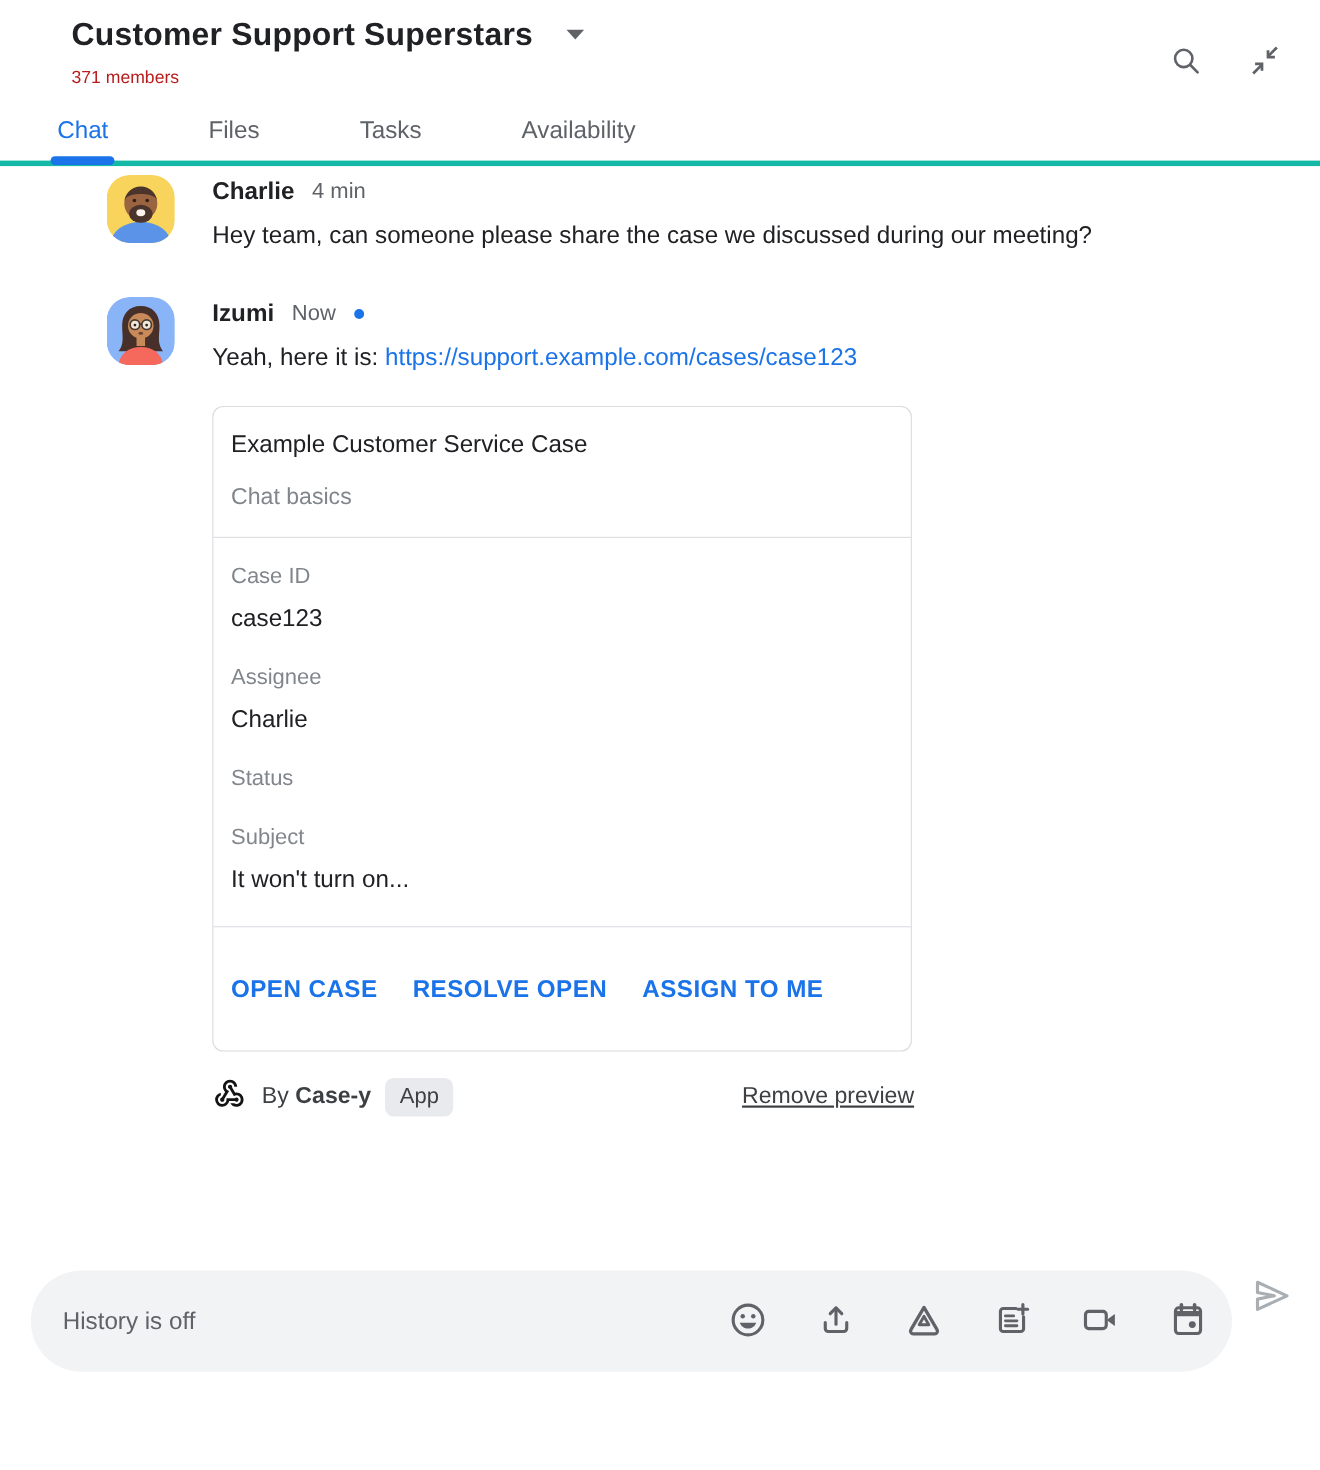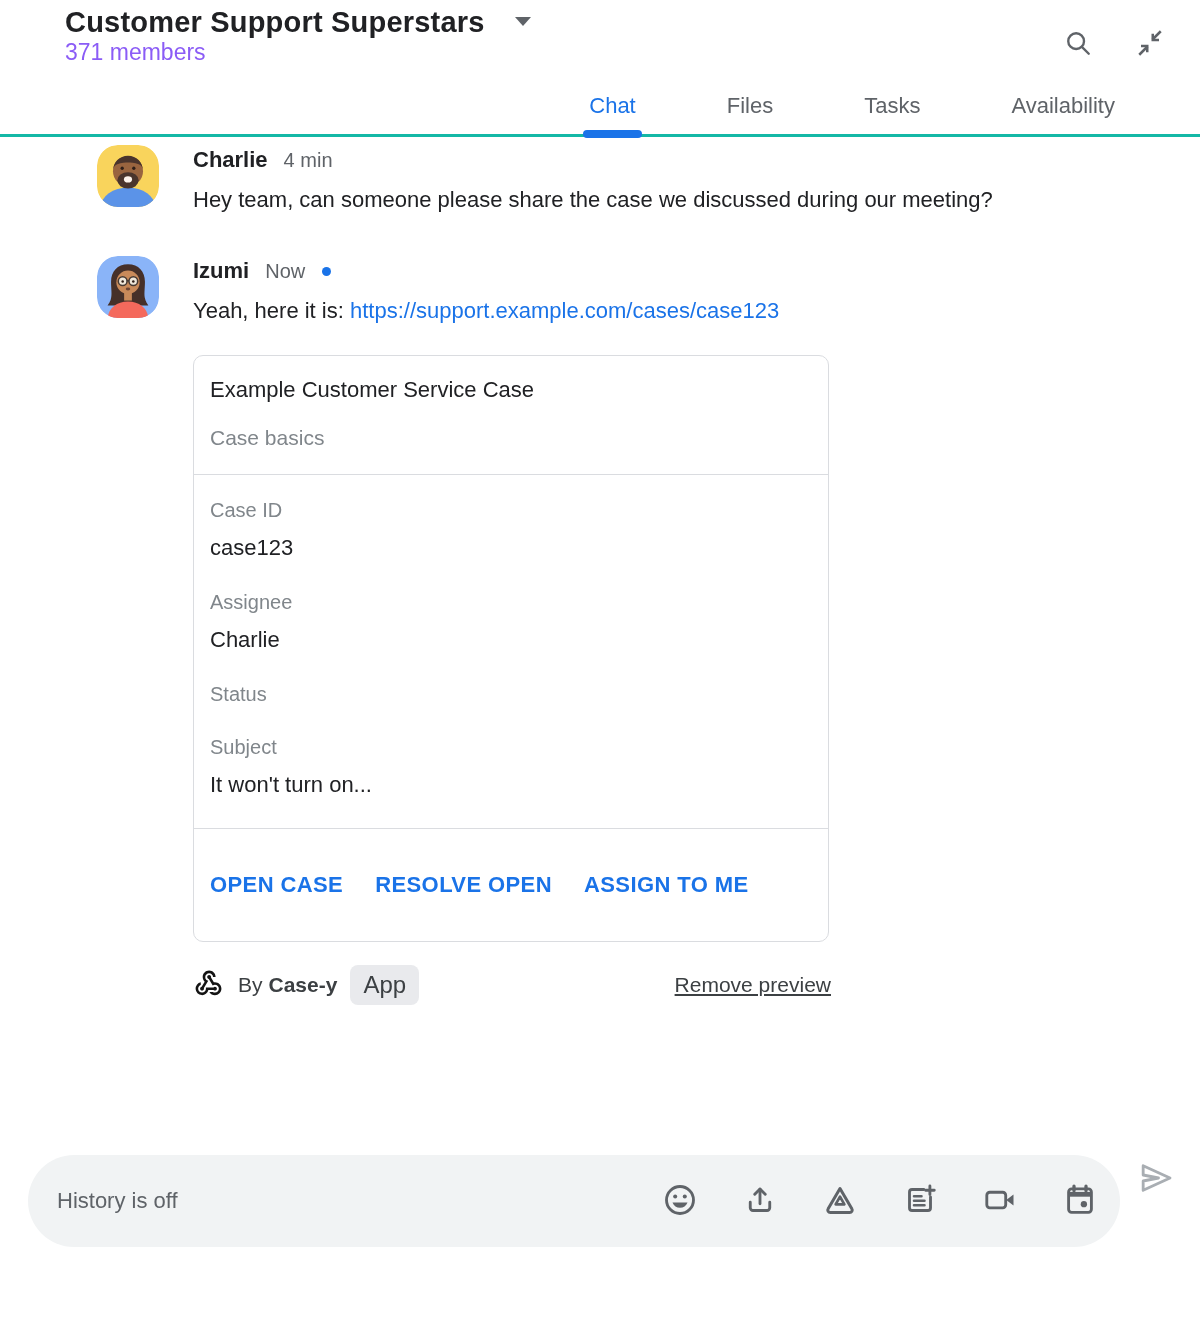--- a/index.html
+++ b/index.html
@@ -3,29 +3,29 @@
 <meta charset="utf-8">
 <style>
   * { box-sizing: border-box; }
   html,body { margin:0; padding:0; }
   body {
     width:1200px; height:1336px; background:#ffffff;
     font-family:"Liberation Sans", sans-serif; color:#202124;
     position:relative; overflow:hidden;
   }
   
-  .header-top { display:flex; justify-content:space-between; align-items:center; padding:4px 26px 0 65px;gap:16px; }
+  .header-top { display:flex; justify-content:space-between; align-items:flex-end; padding:16px 26px 0 65px;gap:16px; }
   .title-row { display:flex; align-items:center; }
   .space-title { margin:0; font-size:29px; font-weight:700; color:#202124; letter-spacing:.2px; }
   .caret-btn { background:none; border:none; padding:0; margin-left:26px; cursor:pointer; display:flex; align-items:center; }
-  .members { font-size:23px; color:#8b5cf6; }
+  .members { font-size:16px; color:#b91c1c; margin-top:13px; }
   .header-actions { display:flex; gap:24px; margin-top:16px; }
   .icon-btn { width:48px; height:48px; background:none; border:none; padding:0; display:flex; align-items:center; justify-content:center; cursor:pointer; }
   
-  .tabs { display:flex; padding-left:46px; margin-top:24px; border-bottom:3px solid #14b8a6;justify-content:flex-end; }
+  .tabs { display:flex; padding-left:46px; margin-top:24px; border-bottom:5px solid #14b8a6; }
   .tab { margin-right:79px; font-size:22px; color:#5f6368; padding-bottom:15px; position:relative; cursor:pointer; background:none; border:none; font-family:inherit; }
   .tab.active { color:#1a73e8; }
   .tab.active::after { content:""; position:absolute; left:0; right:0; bottom:-4px; height:8px; border-radius:8px; background:#1a73e8; }
   
   .chat { padding:8px 65px 0 97px; }
   .message { display:flex; }
   .message + .message { margin-top:36px; }
   .avatar { width:62px; height:62px; flex:none; border-radius:21px; overflow:hidden; cursor:pointer; }
   .msg-body { margin-left:34px; flex:1; min-width:0; }
   .msg-head { display:flex; align-items:center; padding-top:2px; }
@@ -42,21 +42,21 @@
   .card-fields { border-top:1px solid #dadce0; padding:24px 16px 0; }
   .field { margin-bottom:30px; }
   .field-label { font-size:20px; color:#80868b; }
   .field-value { font-size:22px; color:#202124; margin-top:13px; }
   .card-actions { border-top:1px solid #dadce0; padding:43px 16px; display:flex; gap:32px; }
   .card-action { background:none; border:none; padding:0; font-family:inherit; font-size:22px; font-weight:700; letter-spacing:.4px; color:#1a73e8; cursor:pointer; }
   
   .card-footer { display:flex; align-items:center; margin-top:23px; width:638px; }
   .by-text { font-size:21px; color:#3c4043; margin-left:14px; }
   .app-name { font-weight:700; margin-left:6px; }
-  .app-badge { background:#e9eaed; color:#3c4043; font-size:24px; padding:6px 13px; border-radius:8px; margin-left:13px; }
+  .app-badge { background:#e9eaed; color:#3c4043; font-size:20px; padding:6px 13px; border-radius:8px; margin-left:13px; }
   .remove-preview { margin-left:auto; background:none; border:none; padding:0; font-family:inherit; font-size:21px; color:#3c4043; text-decoration:underline; cursor:pointer; }
   
   .composer { position:absolute; left:28px; top:1155px; width:1152px; display:flex; align-items:flex-start; }
   .composer-pill { flex:1; height:92px; background:#f1f3f4; border-radius:46px; display:flex; align-items:center; padding:0 16px 0 29px; }
   .composer-input { flex:1; font-size:22px; color:#5f6368; cursor:text; }
   .composer-icons { display:flex; gap:32px; }
   .comp-btn { width:48px; height:48px; background:none; border:none; padding:0; display:flex; align-items:center; justify-content:center; cursor:pointer; border-radius:50%; }
   .send-btn { width:48px; height:48px; background:none; border:none; padding:0; margin-left:12px; display:flex; align-items:center; justify-content:center; cursor:pointer; }
 </style>
 </head>
@@ -166,21 +166,21 @@
         <span class="timestamp">Now</span>
         <span class="unread-dot"></span>
       </div>
       <div class="msg-text">
         <span>Yeah, here it is: </span><a class="msg-link">https://support.example.com/cases/case123</a>
       </div>
 
       <section class="card">
         <div class="card-header">
           <div class="card-title">Example Customer Service Case</div>
-          <div class="card-subtitle">Case basics</div>
+          <div class="card-subtitle">Chat basics</div>
         </div>
         <div class="card-fields">
           <div class="field">
             <div class="field-label">Case ID</div>
             <div class="field-value">case123</div>
           </div>
           <div class="field">
             <div class="field-label">Assignee</div>
             <div class="field-value">Charlie</div>
           </div>

